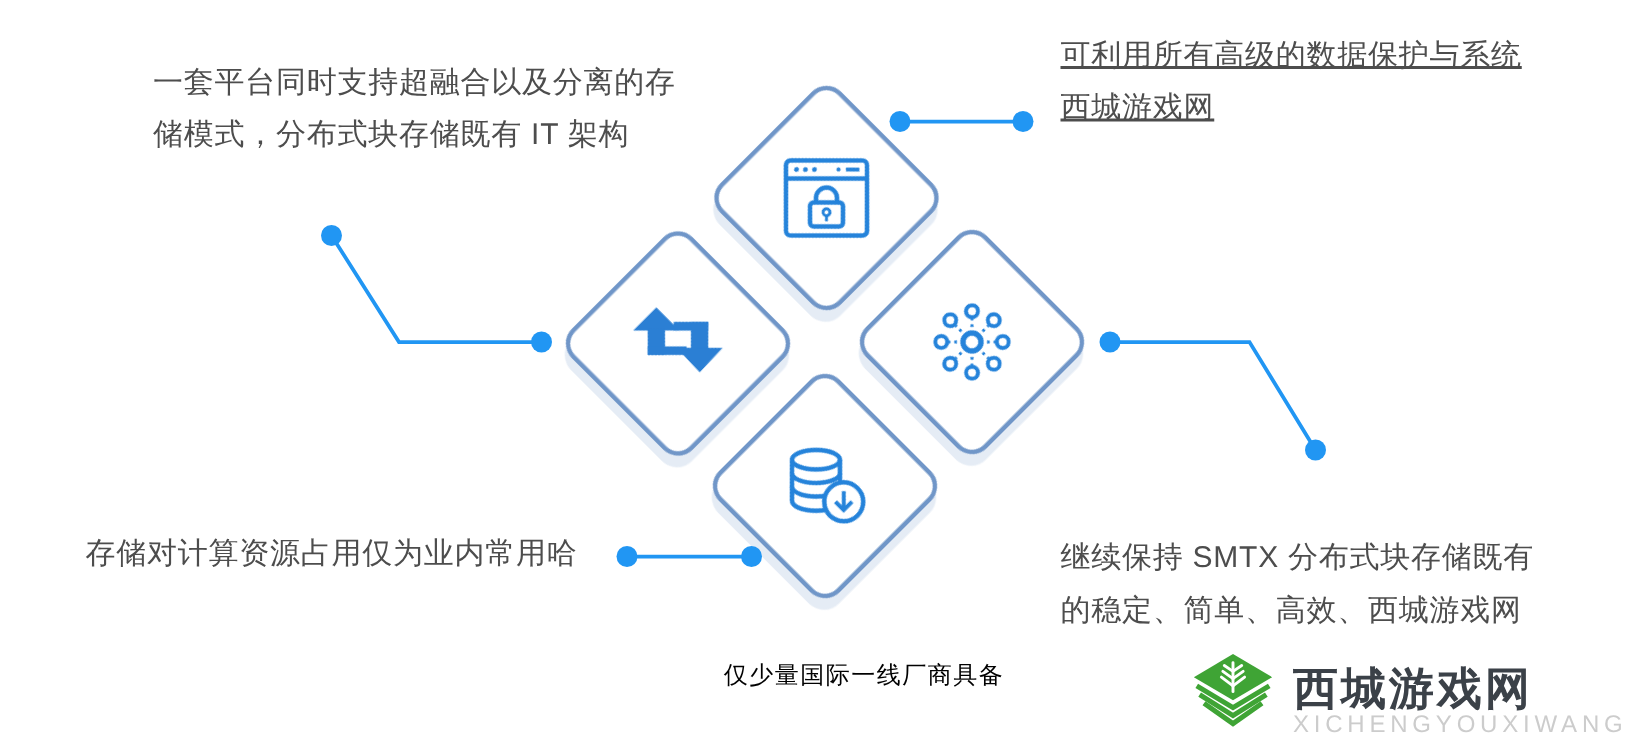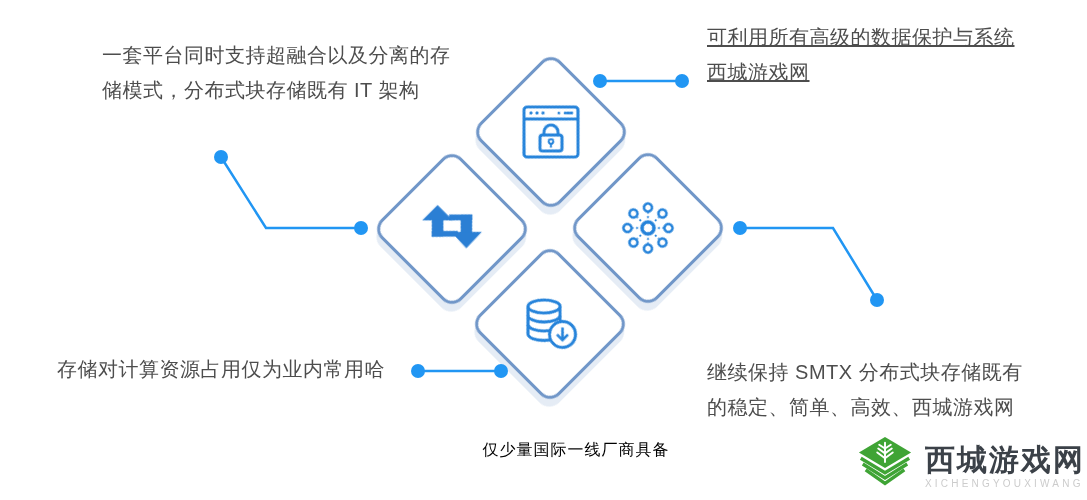--- a/index.html
+++ b/index.html
@@ -87,21 +87,21 @@
   .wm-name {
     color: #3b4148;
     font-size: 30px;
     font-weight: bold;
     letter-spacing: 2px;
     line-height: 34px;
     white-space: nowrap;
   }
   .wm-pinyin {
     color: #cccccc;
-    font-size: 10px;
+    font-size: 16px;
     letter-spacing: 3.2px;
     line-height: 14px;
     white-space: nowrap;
   }
 </style>
 </head>
 <body>
 
 <div class="canvas">
 

